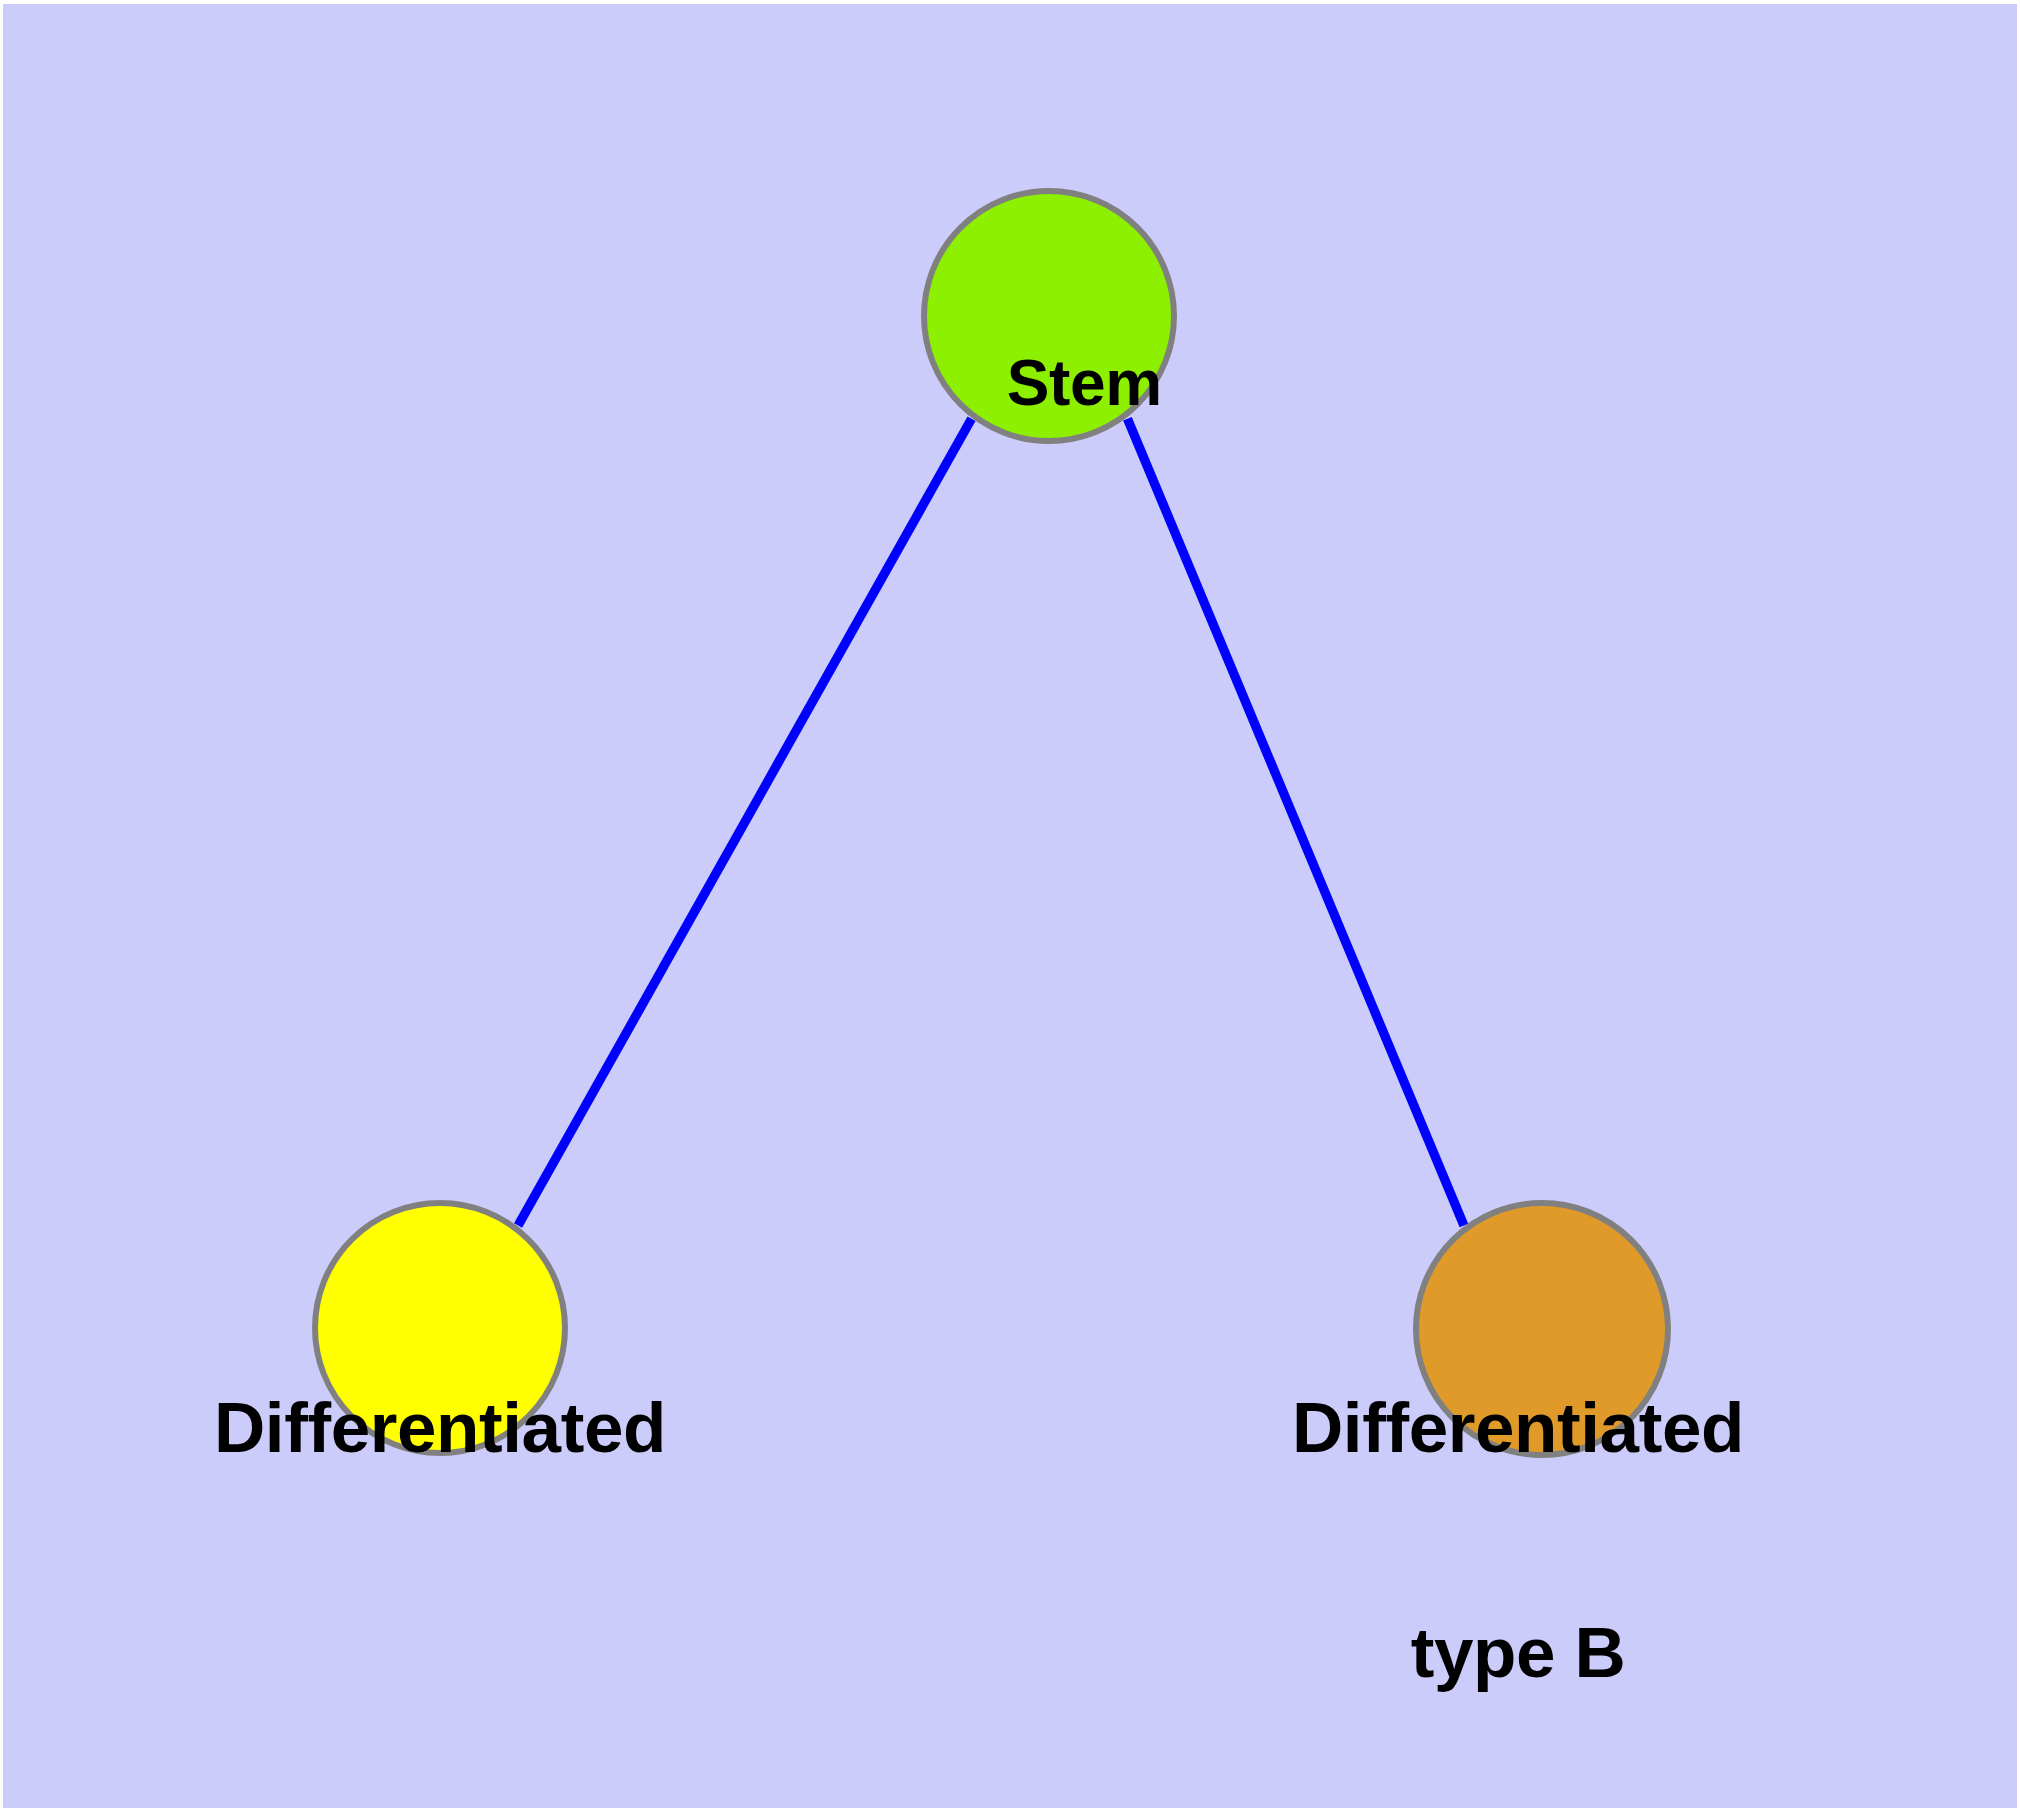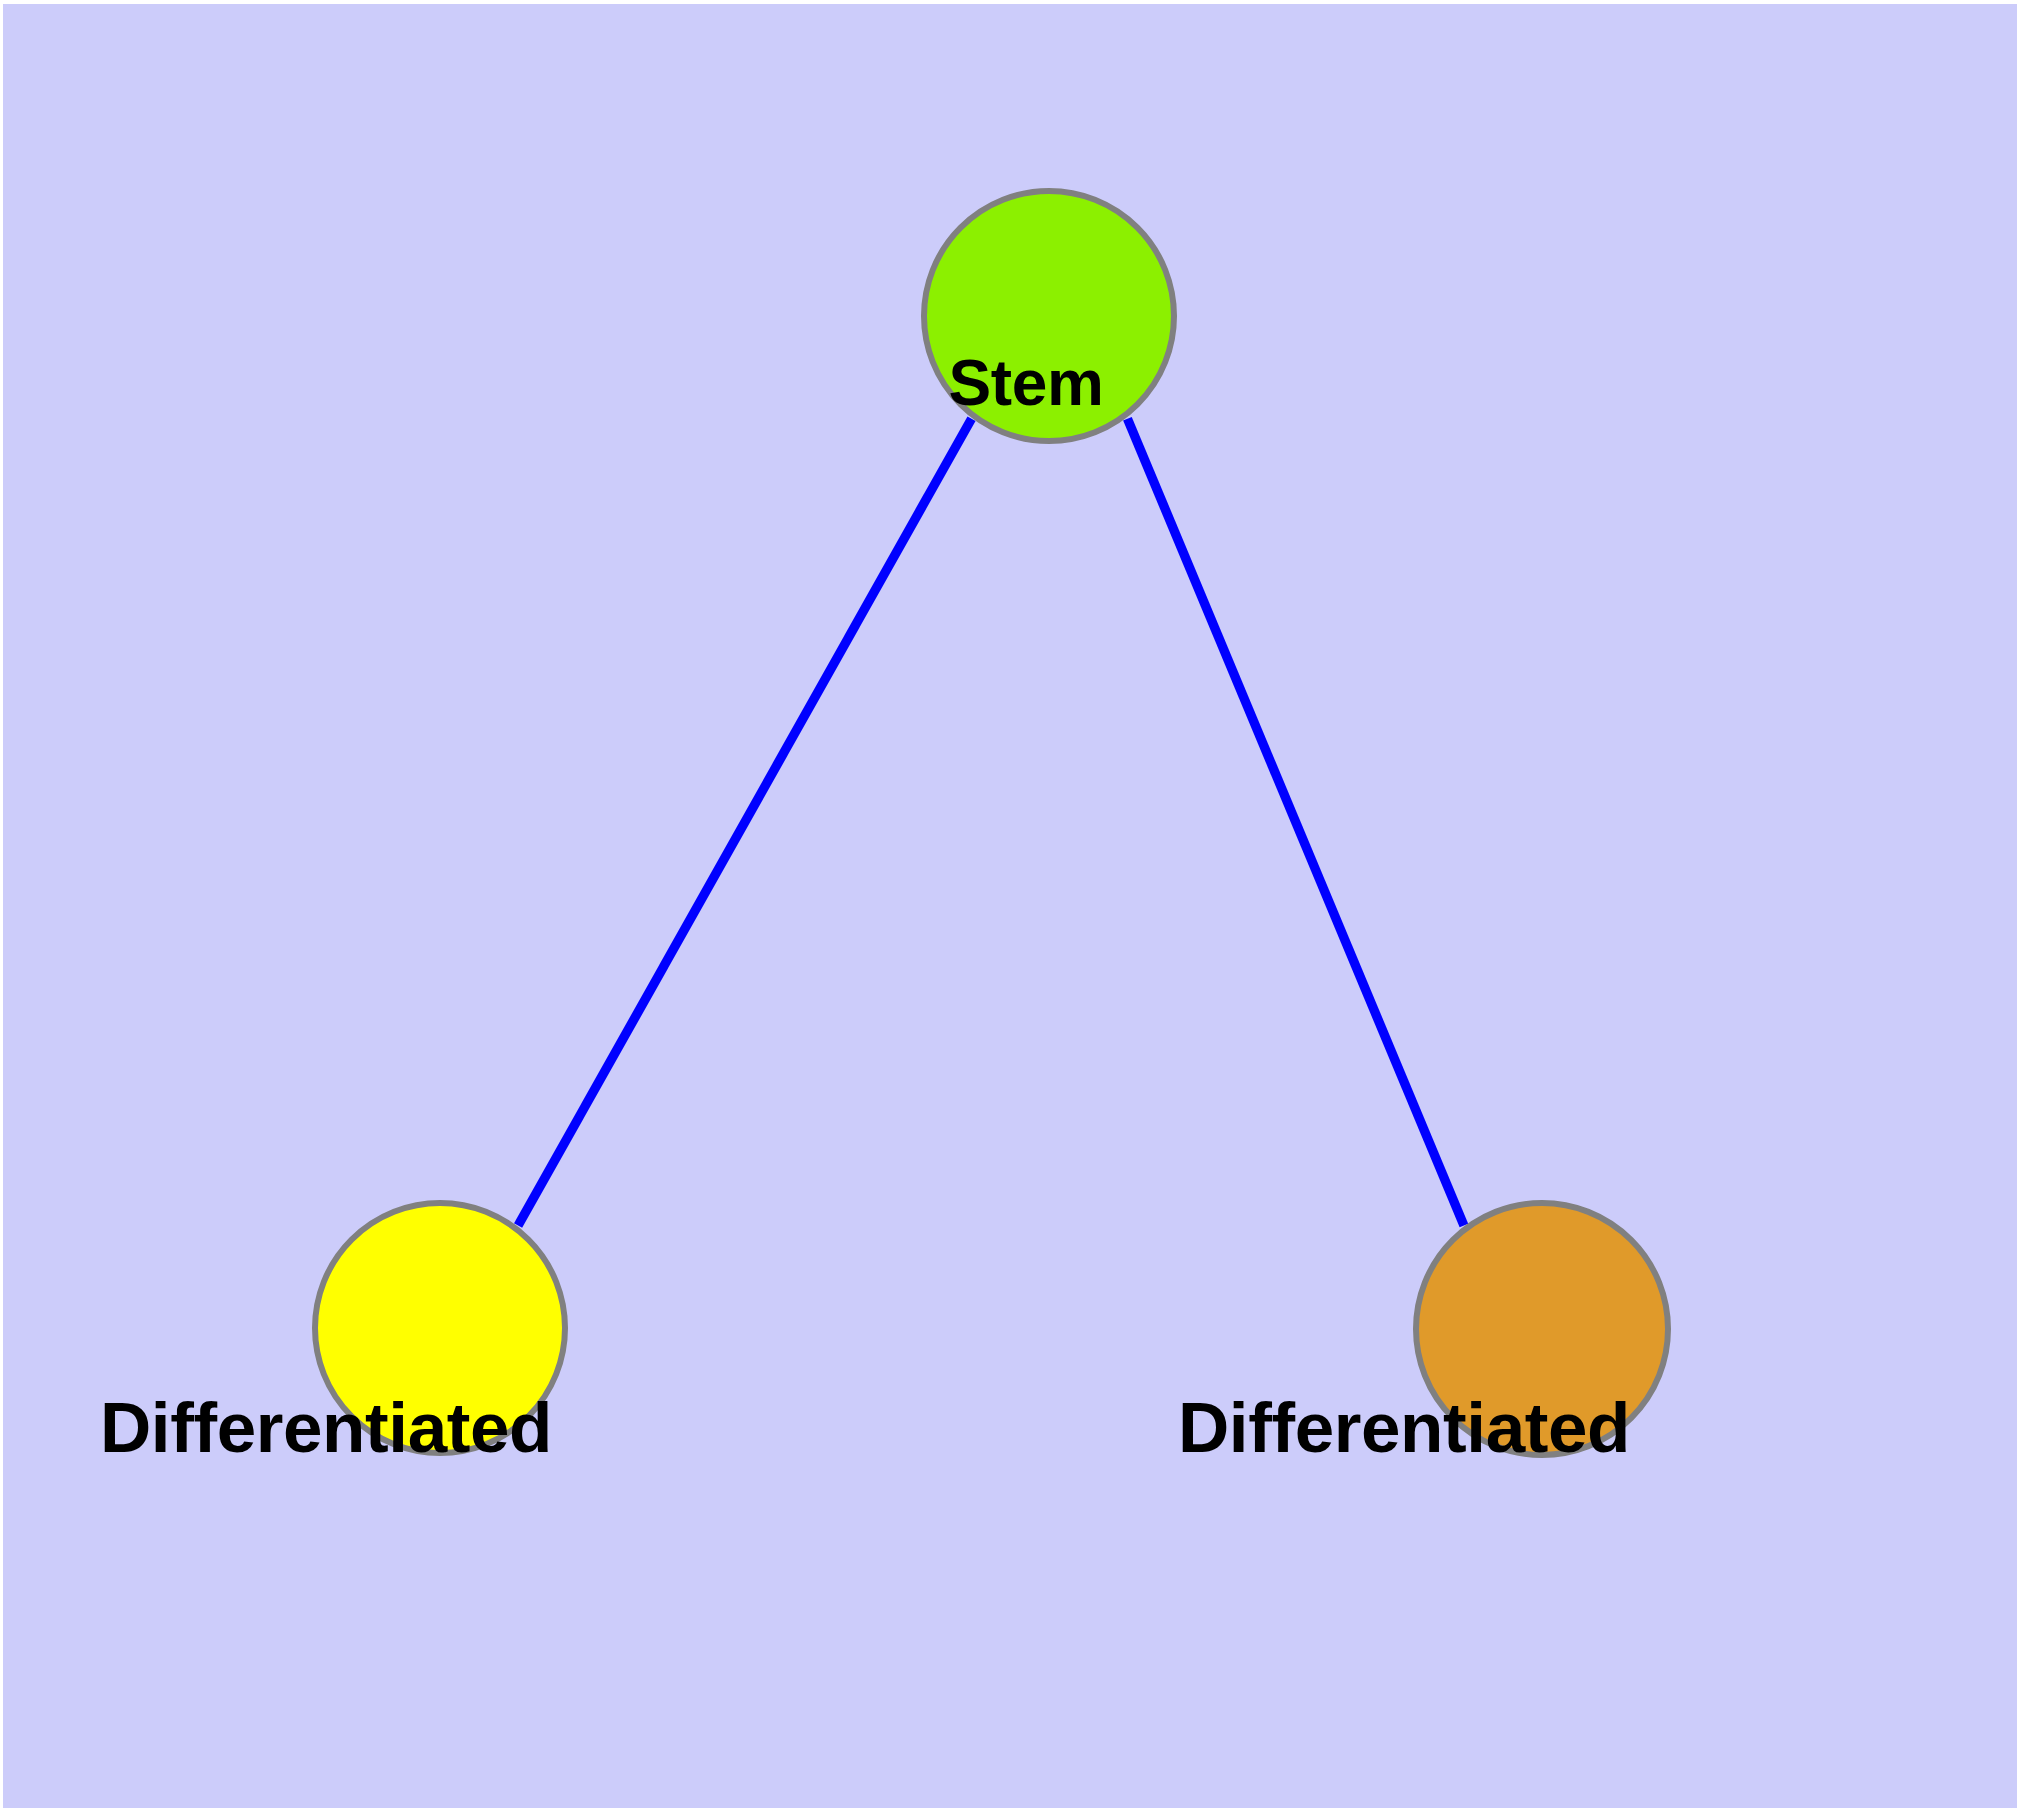--- a/index.html
+++ b/index.html
@@ -32,20 +32,21 @@
     pointer-events: none;
   }
   .node {
     position: absolute;
     border-radius: 50%;
     border: 6px solid #808080;
     box-sizing: border-box;
   }
   .node-label {
     position: absolute;
+    text-align: center;
     font-weight: bold;
     color: #000000;
     white-space: pre;
     line-height: 1.06;
     letter-spacing: -0.4px;
     pointer-events: none;
   }
   #node-stem {
     left: 921px;
     top: 188px;
@@ -105,16 +106,17 @@
   <div class="node-label" id="label-stem">
     <span>Stem</span>
   </div>
 
   <div class="node-label" id="label-diff-a">
     <div>Differentiated</div>
   </div>
 
   <div class="node-label" id="label-diff-b">
     <div>Differentiated</div>
+    <div>type B</div>
   </div>
 
 </div>
 
 
 </body></html>

